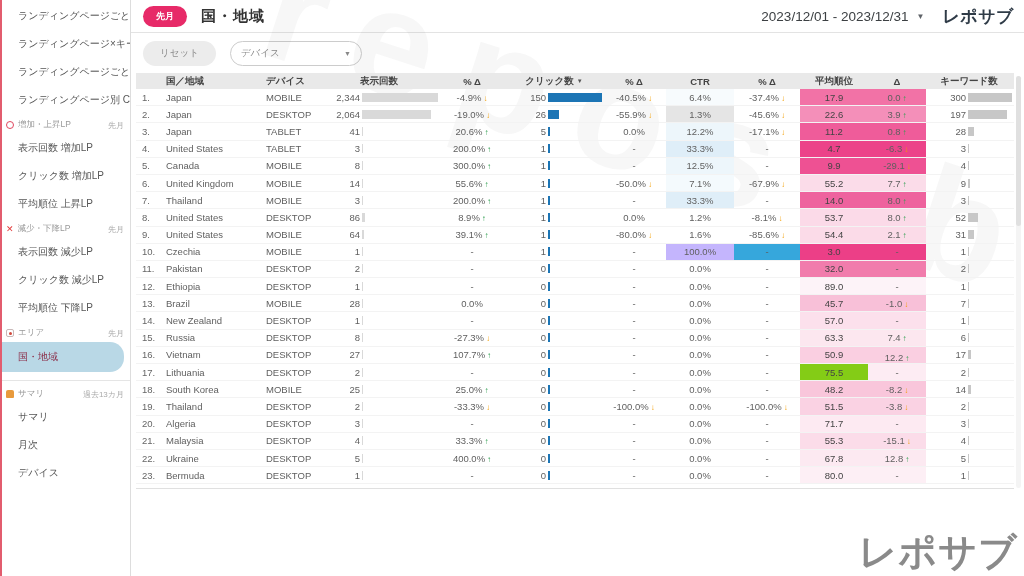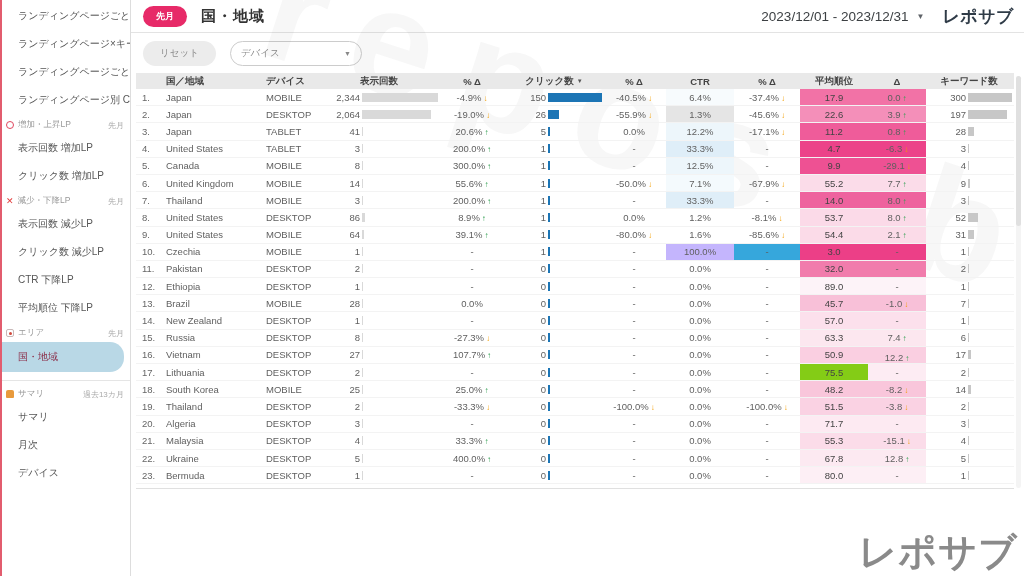--- a/index.html
+++ b/index.html
@@ -83,28 +83,28 @@
         <div class="side-link">ランディングページ×キー...</div>
         <div class="side-link">ランディングページごとの...</div>
         <div class="side-link">ランディングページ別 CT...</div>
         <div class="side-section">
           <span class="icn ring"></span>
           <span class="slabel">増加・上昇LP</span>
           <span class="speriod">先月</span>
         </div>
         <div class="side-link">表示回数 増加LP</div>
         <div class="side-link">クリック数 増加LP</div>
+        <div class="side-link">平均順位 上昇LP</div>
         <div class="side-section">
           <span class="icn xmark">✕</span>
           <span class="slabel">減少・下降LP</span>
           <span class="speriod">先月</span>
         </div>
         <div class="side-link">表示回数 減少LP</div>
         <div class="side-link">クリック数 減少LP</div>
-        <div class="side-link">CTR 下降LP</div>
         <div class="side-link">平均順位 下降LP</div>
         <div class="side-section">
           <span class="icn areaicon"></span>
           <span class="slabel">エリア</span>
           <span class="speriod">先月</span>
         </div>
         <div class="side-link selected">国・地域</div>
         <div class="side-divider"></div>
         <div class="side-section">
           <span class="icn sumicon"></span>

